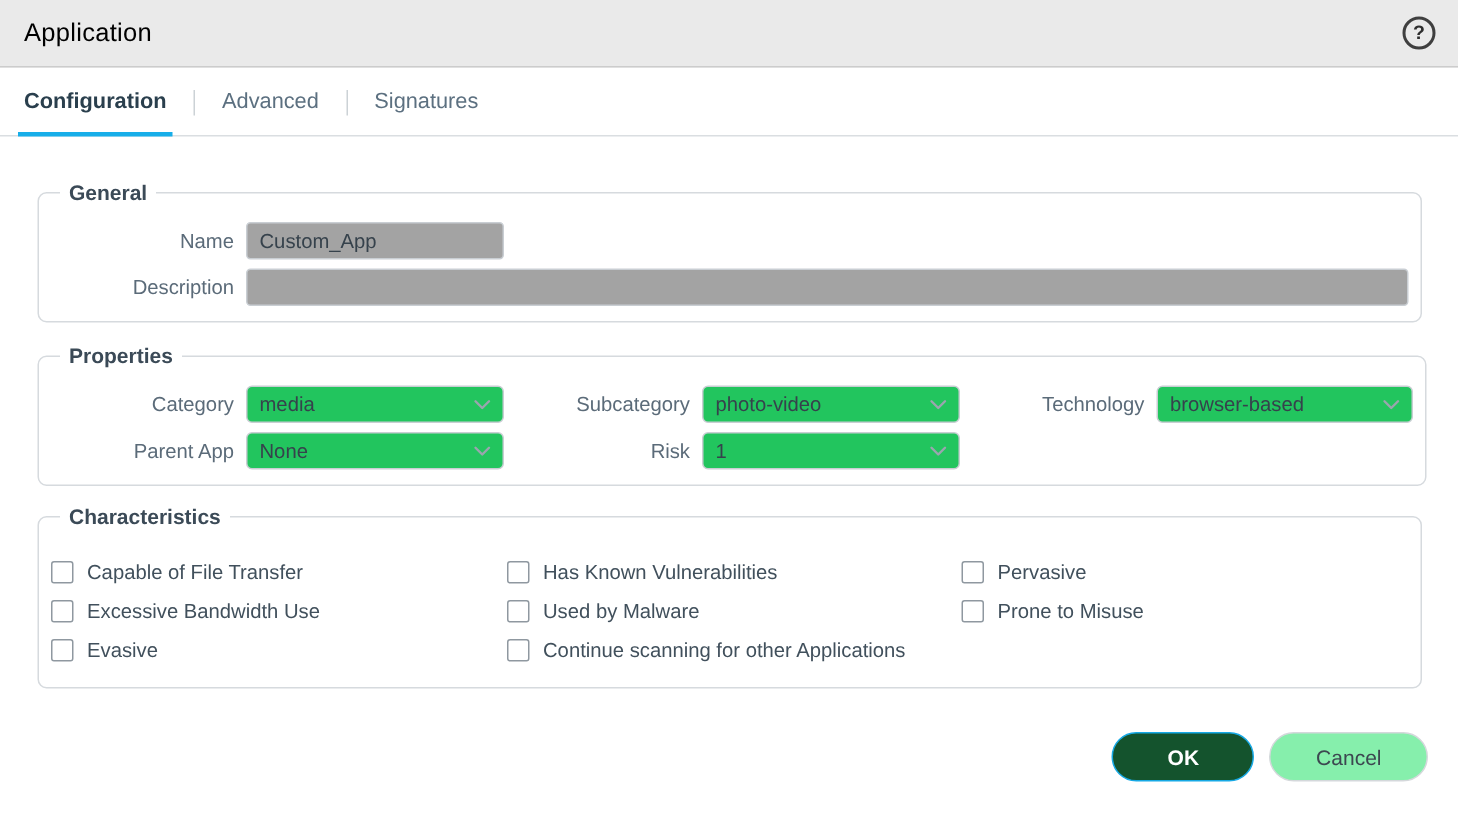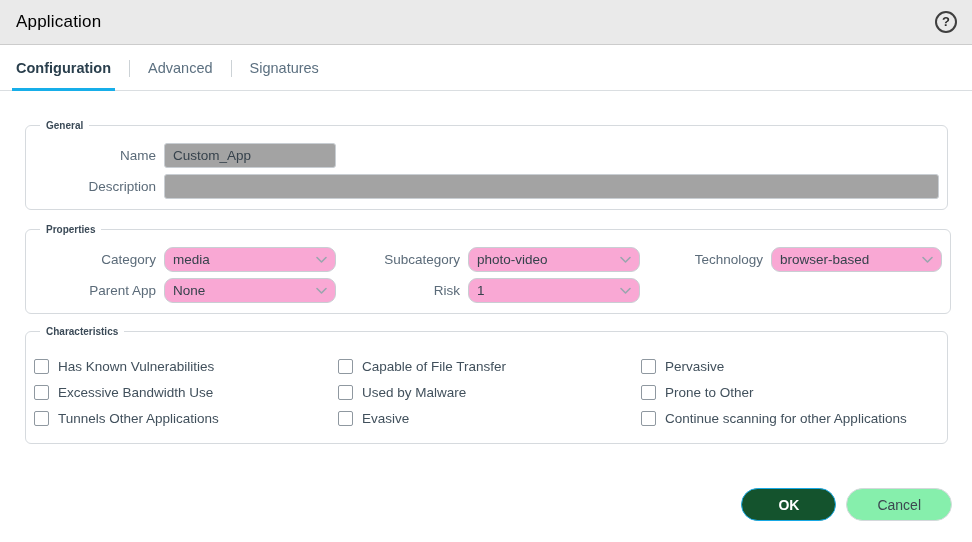--- a/index.html
+++ b/index.html
@@ -75,21 +75,21 @@
   }
 
   
   .content { padding: 0 24px 0 25px; }
   fieldset {
     border: 1px solid #d6dade;
     border-radius: 6px;
     padding: 6px 8px 10px 8px;
   }
   fieldset legend {
-    font-size: 10px;
+    font-size: 14px;
     font-weight: 700;
     color: #3b4a57;
     padding: 0 6px;
     margin-left: 6px;
   }
   .fs-general { margin-top: 29px; }
   .fs-properties { margin-top: 14px; }
   .fs-characteristics { margin-top: 12px; }
 
   .form-row { display: flex; align-items: center; margin-top: 6px; }
@@ -117,22 +117,22 @@
 
   
   .prop-row { display: flex; margin-top: 6px; }
   .prop-cell { display: flex; align-items: center; width: 304px; flex: none; }
   .prop-cell.c2 { width: 303px; }
   .prop-cell.c3 { width: auto; flex: 1; }
   .selectbox {
     width: 172px;
     height: 25px;
     border: 1px solid #c9ced3;
-    border-radius: 9px;
-    background: #f9a8d4;
+    border-radius: 4px;
+    background: #22c55e;
     display: flex;
     align-items: center;
     justify-content: space-between;
     padding: 0 6px 0 8px;
     font-size: 13.5px;
     color: #36424c;
     cursor: pointer;
   }
   .prop-cell.c3 .selectbox { width: 171px; }
   .chev { display: block; flex: none; }
@@ -274,48 +274,44 @@
       <div class="prop-cell c3"></div>
     </div>
   </fieldset>
 
   <fieldset class="fs-characteristics">
     <legend>Characteristics</legend>
     <div class="char-grid">
 
       <div class="char-item">
         <span class="checkbox"></span>
+        <span class="char-label">Capable of File Transfer</span>
+      </div>
+      <div class="char-item">
+        <span class="checkbox"></span>
         <span class="char-label">Has Known Vulnerabilities</span>
       </div>
       <div class="char-item">
         <span class="checkbox"></span>
-        <span class="char-label">Capable of File Transfer</span>
-      </div>
-      <div class="char-item">
-        <span class="checkbox"></span>
         <span class="char-label">Pervasive</span>
       </div>
 
       <div class="char-item">
         <span class="checkbox"></span>
         <span class="char-label">Excessive Bandwidth Use</span>
       </div>
       <div class="char-item">
         <span class="checkbox"></span>
         <span class="char-label">Used by Malware</span>
       </div>
       <div class="char-item">
         <span class="checkbox"></span>
-        <span class="char-label">Prone to Other</span>
-      </div>
-
-      <div class="char-item">
-        <span class="checkbox"></span>
-        <span class="char-label">Tunnels Other Applications</span>
-      </div>
+        <span class="char-label">Prone to Misuse</span>
+      </div>
+
       <div class="char-item">
         <span class="checkbox"></span>
         <span class="char-label">Evasive</span>
       </div>
       <div class="char-item">
         <span class="checkbox"></span>
         <span class="char-label">Continue scanning for other Applications</span>
       </div>
 
     </div>

